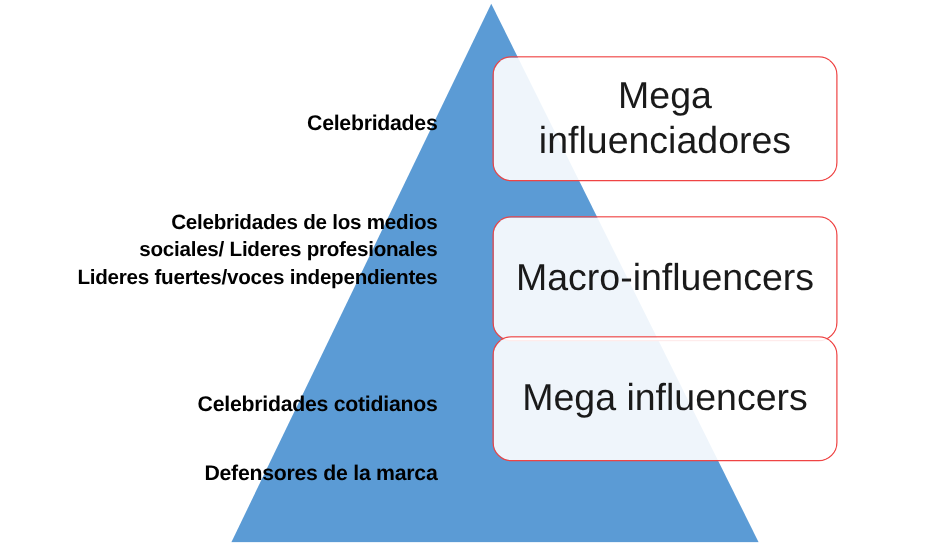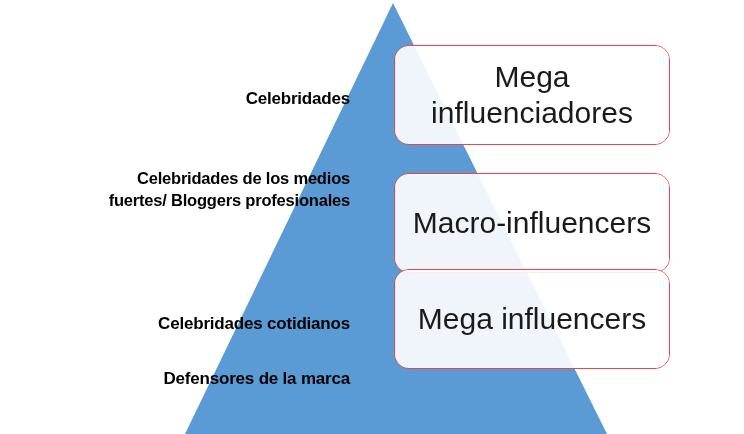--- a/index.html
+++ b/index.html
@@ -126,21 +126,22 @@
 <div id="canvas">
 
   <svg class="pyramid-layer" viewBox="0 0 744 434" width="744" height="434" aria-hidden="true">
     <polygon points="393,3 607,434 185,434" fill="#5B9BD5"></polygon>
   </svg>
 
   <div class="label label-celebridades">Celebridades</div>
 
   <div class="label label-macro-group">
     <span class="lbl-line">Celebridades de los medios</span>
-    <span class="lbl-line">fuertes/ Bloggers profesionales</span>
+    <span class="lbl-line">sociales/ Lideres profesionales</span>
+    <span class="lbl-line">Lideres fuertes/voces independientes</span>
   </div>
 
   <div class="label label-cotidianos">Celebridades cotidianos</div>
 
   <div class="label label-defensores">Defensores de la marca</div>
 
   <div class="box" id="box-mega">
     <div class="box-fill"></div>
     <div class="box-text">Mega
 influenciadores</div>

